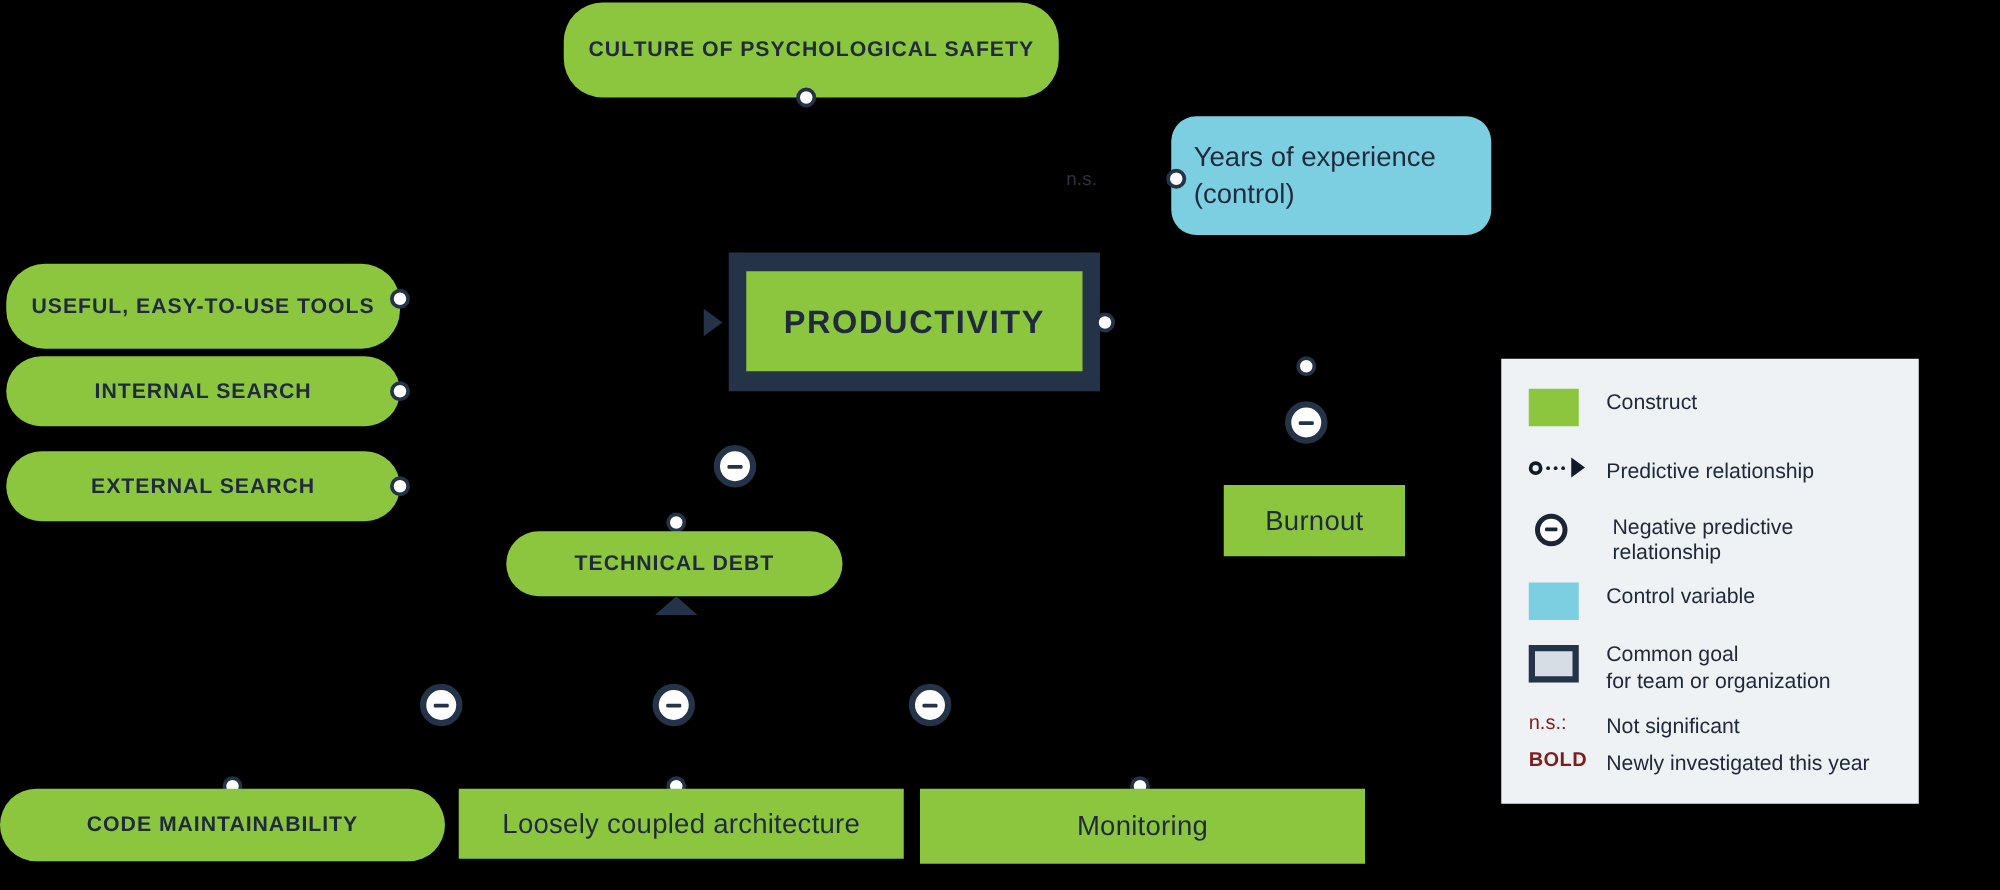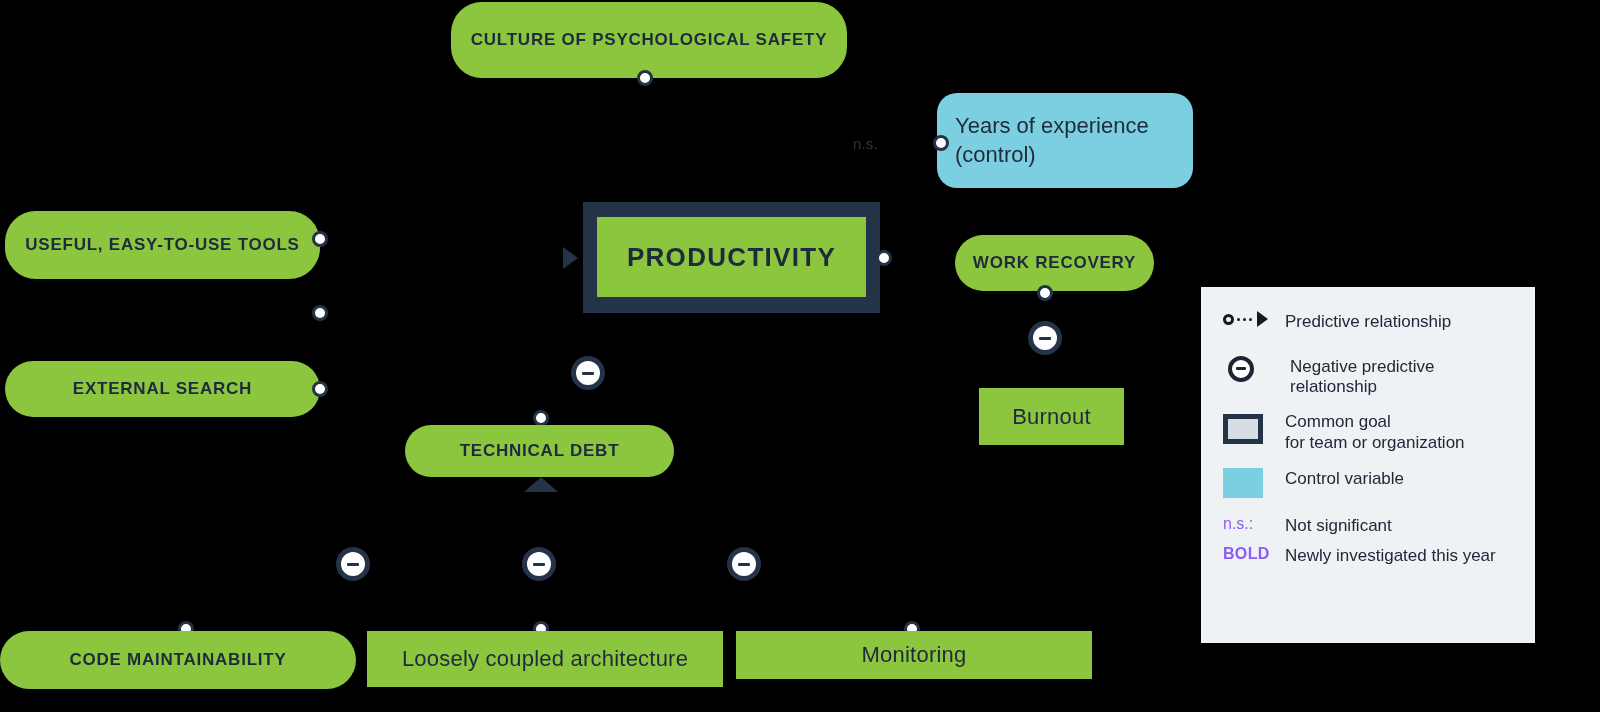--- a/index.html
+++ b/index.html
@@ -87,21 +87,21 @@
     box-sizing:border-box;display:flex;align-items:center;justify-content:center;
   }
   .lg-neg::before{content:"";width:10px;height:3px;background:#1c2533;border-radius:1px;}
   .lg-pred{display:flex;align-items:center;gap:3px;}
   .lg-pred .o{width:11px;height:11px;border-radius:50%;border:3px solid #111a28;box-sizing:border-box;background:#eff2f5;}
   .lg-pred .d{width:3px;height:3px;border-radius:50%;background:#111a28;}
   .lg-pred .tri{
     width:0;height:0;border-top:8px solid transparent;border-bottom:8px solid transparent;
     border-left:11px solid #111a28;margin-left:2px;
   }
-  .lg-abbr{font-size:16px;color:#8b5cf6;}
+  .lg-abbr{font-size:16px;color:#7f1d1d;}
   .lg-abbr.b{font-weight:bold;letter-spacing:.02em;}
 </style>
 </head>
 <body>
 
 <div id="canvas">
 
   <svg width="1600" height="712" style="position:absolute;left:0;top:0;">
     <g stroke="#000000" stroke-width="3" fill="none">
       <path d="M645,78 L645,150 L700,150 L700,205"></path>
@@ -130,37 +130,37 @@
     <span>(control)</span>
   </div>
   <div class="dot" style="left:933px;top:135px;"></div>
   <div class="ns-label" style="left:853px;top:135px;">n.s.</div>
 
   <div class="node bold" style="left:5px;top:211px;width:315px;height:68px;">
     <span>USEFUL, EASY-TO-USE TOOLS</span>
   </div>
   <div class="dot" style="left:312px;top:231px;"></div>
 
+  <div class="node bold" style="left:5px;top:285px;width:315px;height:56px;">
+    <span>INTERNAL SEARCH</span>
+  </div>
   <div class="dot" style="left:312px;top:305px;"></div>
 
   <div class="node bold" style="left:5px;top:361px;width:315px;height:56px;">
     <span>EXTERNAL SEARCH</span>
   </div>
   <div class="dot" style="left:312px;top:381px;"></div>
 
   <div id="goal-frame" style="left:583px;top:202px;width:297px;height:111px;"></div>
   <div id="node-productivity" style="left:597px;top:217px;width:269px;height:80px;">
     <span>PRODUCTIVITY</span>
   </div>
   <div class="arrow-r" style="left:563px;top:247px;"></div>
   <div class="dot" style="left:876px;top:250px;"></div>
 
-  <div class="node bold" style="left:955px;top:235px;width:199px;height:56px;">
-    <span>WORK RECOVERY</span>
-  </div>
   <div class="dot" style="left:1037px;top:285px;"></div>
   <div class="neg" style="left:1028px;top:321px;"></div>
 
   <div class="node reg" style="left:979px;top:388px;width:145px;height:57px;">
     <span>Burnout</span>
   </div>
 
   <div class="neg" style="left:571px;top:356px;"></div>
   <div class="dot" style="left:533px;top:410px;"></div>
   <div class="node bold" style="left:405px;top:425px;width:269px;height:52px;">
@@ -176,26 +176,32 @@
   <div class="node bold" style="left:0px;top:631px;width:356px;height:58px;">
     <span>CODE MAINTAINABILITY</span>
   </div>
 
   <div class="dot" style="left:533px;top:621px;"></div>
   <div class="node reg" style="left:367px;top:631px;width:356px;height:56px;">
     <span>Loosely coupled architecture</span>
   </div>
 
   <div class="dot" style="left:904px;top:621px;"></div>
-  <div class="node reg" style="left:736px;top:631px;width:356px;height:48px;">
+  <div class="node reg" style="left:736px;top:631px;width:356px;height:60px;">
     <span>Monitoring</span>
   </div>
 
   <div id="legend">
 
+    <div class="lg-row" style="margin-bottom:25px;">
+      <div class="lg-key">
+        <span class="sw green"></span>
+      </div>
+      <div class="lg-txt">Construct</div>
+    </div>
 
     <div class="lg-row" style="margin-bottom:23px;">
       <div class="lg-key">
         <span class="lg-pred">
           <span class="o"></span>
             <span class="d"></span>
             <span class="d"></span>
             <span class="d"></span>
             <span class="tri"></span>
         </span>
@@ -203,37 +209,37 @@
       <div class="lg-txt">Predictive relationship</div>
     </div>
 
     <div class="lg-row" style="margin-bottom:13px;">
       <div class="lg-key" style="padding-left:5px;">
         <span class="lg-neg"></span>
       </div>
       <div class="lg-txt">Negative predictive relationship</div>
     </div>
 
+    <div class="lg-row" style="margin-bottom:17px;">
+      <div class="lg-key">
+        <span class="sw blue"></span>
+      </div>
+      <div class="lg-txt">Control variable</div>
+    </div>
+
     <div class="lg-row" style="margin-bottom:14px;">
       <div class="lg-key" style="padding-top:3px;">
         <span class="sw goal"></span>
       </div>
       <div class="lg-txt">
         <div>Common goal</div>
         <div>for team or organization</div>
       </div>
     </div>
 
-    <div class="lg-row" style="margin-bottom:17px;">
-      <div class="lg-key">
-        <span class="sw blue"></span>
-      </div>
-      <div class="lg-txt">Control variable</div>
-    </div>
-
     <div class="lg-row" style="margin-bottom:9px;">
       <div class="lg-key">
         <span class="lg-abbr">n.s.:</span>
       </div>
       <div class="lg-txt">Not significant</div>
     </div>
 
     <div class="lg-row">
       <div class="lg-key">
         <span class="lg-abbr b">BOLD</span>

